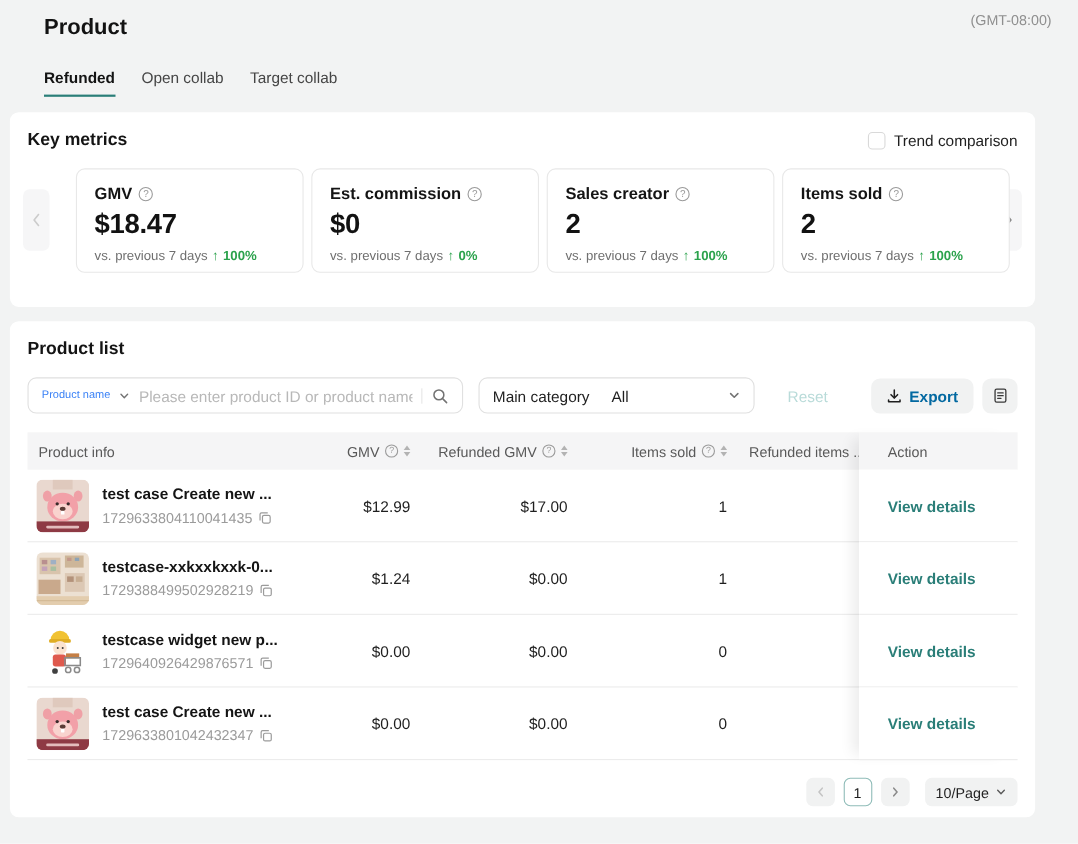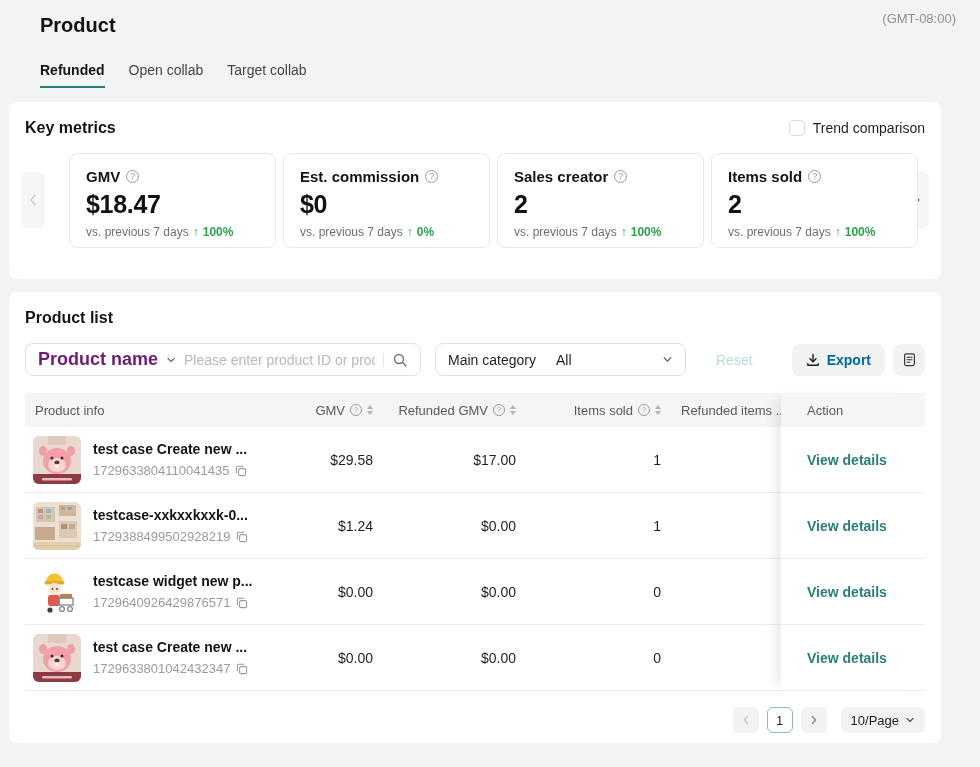--- a/index.html
+++ b/index.html
@@ -59,21 +59,21 @@
   }
   .car-arrow.left { left:12px; }
   .car-arrow.right { right:12px; }
 
   
   .filters { position:absolute; left:16px; right:16px; top:51px; height:33px; display:flex; align-items:center; }
   .search-group {
     width:396px; height:33px; border:1px solid #e0e0e0; border-radius:8px; background:#fff;
     display:flex; align-items:center; padding:0 12px; gap:8px;
   }
-  .search-field-label { font-size:18px; color:#701a75; white-space:nowrap; cursor:pointer;font-weight:bold; }
+  .search-field-label { font-size:10px; color:#3b82f6; white-space:nowrap; cursor:pointer; }
   .search-input { flex:1; border:none; outline:none; font-size:14px; font-family:"Liberation Sans",sans-serif; color:#1f1f1f; min-width:0; background:transparent; }
   .search-input::placeholder { color:#b8b8b8; }
   .v-divider { width:1px; height:14px; background:#e6e6e6; }
 
   .category-group {
     margin-left:14px; width:251px; height:33px; border:1px solid #e0e0e0; border-radius:8px; background:#fff;
     display:flex; align-items:center; padding:0 12px; cursor:pointer;
   }
   .category-label { font-size:14px; color:#1f1f1f; }
   .category-value { font-size:14px; color:#1f1f1f; margin-left:20px; }
@@ -334,21 +334,21 @@
             <span class="p-id">1729633804110041435</span>
             <span class="copy-icon">
                 <svg width="12" height="12" viewBox="0 0 12 12">
                   <rect x="3.6" y="3.6" width="7" height="7" rx="1.4" fill="none" stroke="#9b9b9b" stroke-width="1.1"></rect>
                   <path d="M8.4 2.4 H2.8 a1.4 1.4 0 0 0 -1.4 1.4 v5.6" fill="none" stroke="#9b9b9b" stroke-width="1.1" transform="translate(0,-1.2)"></path>
                 </svg>
               </span>
           </div>
         </div>
       </div>
-      <div class="cell num gmv">$29.58</div>
+      <div class="cell num gmv">$12.99</div>
       <div class="cell num rgmv">$17.00</div>
       <div class="cell num sold">1</div>
     </div>
 
     <div class="t-row">
       <div class="cell product">
         <div class="p-img">
           <svg viewBox="0 0 48 48" width="48" height="48">
               <rect width="48" height="48" fill="#ece0d2"></rect>
               <rect x="3" y="5" width="19" height="15" fill="#d9c4ac"></rect>

